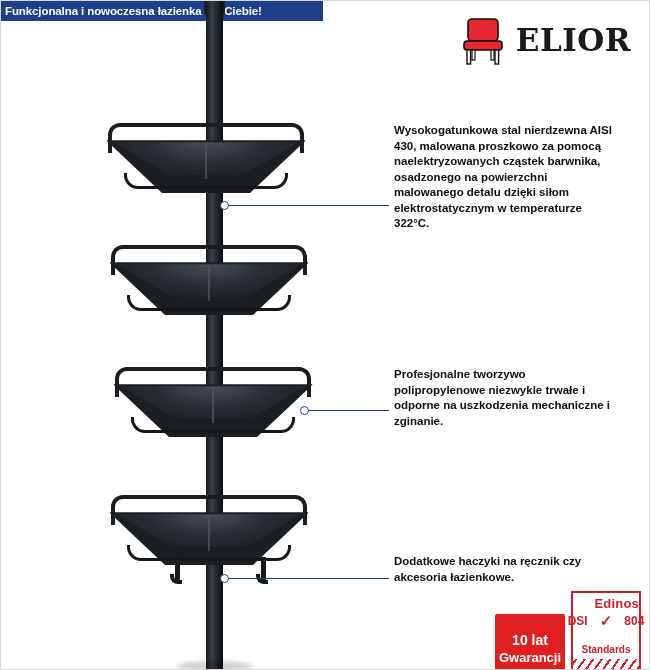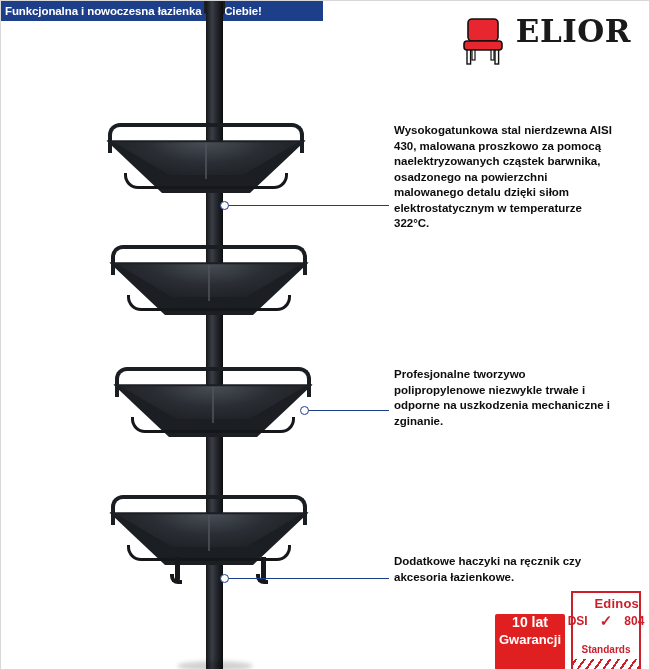--- a/index.html
+++ b/index.html
@@ -40,21 +40,21 @@
     white-space: nowrap;
     letter-spacing: -0.1px;
   }
 
   
   .brand {
     position: absolute;
     right: 18px;
     top: 12px;
     display: flex;
-    align-items: flex-start;
+    align-items: center;
     gap: 10px;
   }
   .brand-mark {
     position: relative;
     width: 46px;
     height: 54px;
   }
   .brand-name {
     font-family: "DejaVu Serif", serif;
     font-size: 31px;
@@ -237,21 +237,21 @@
     left: 494px;
     top: 613px;
     width: 70px;
     height: 56px;
     background: #e02020;
     color: #ffffff;
     text-align: center;
     font-weight: bold;
     font-size: 14px;
     line-height: 17px;
-    padding-top: 0;
+    padding-top: 18px;
     box-sizing: border-box;
     border-radius: 2px;
   }
   .badge-warranty .line2 { font-size: 13px; }
 
   .badge-edinos {
     position: absolute;
     left: 570px;
     top: 590px;
     width: 70px;

